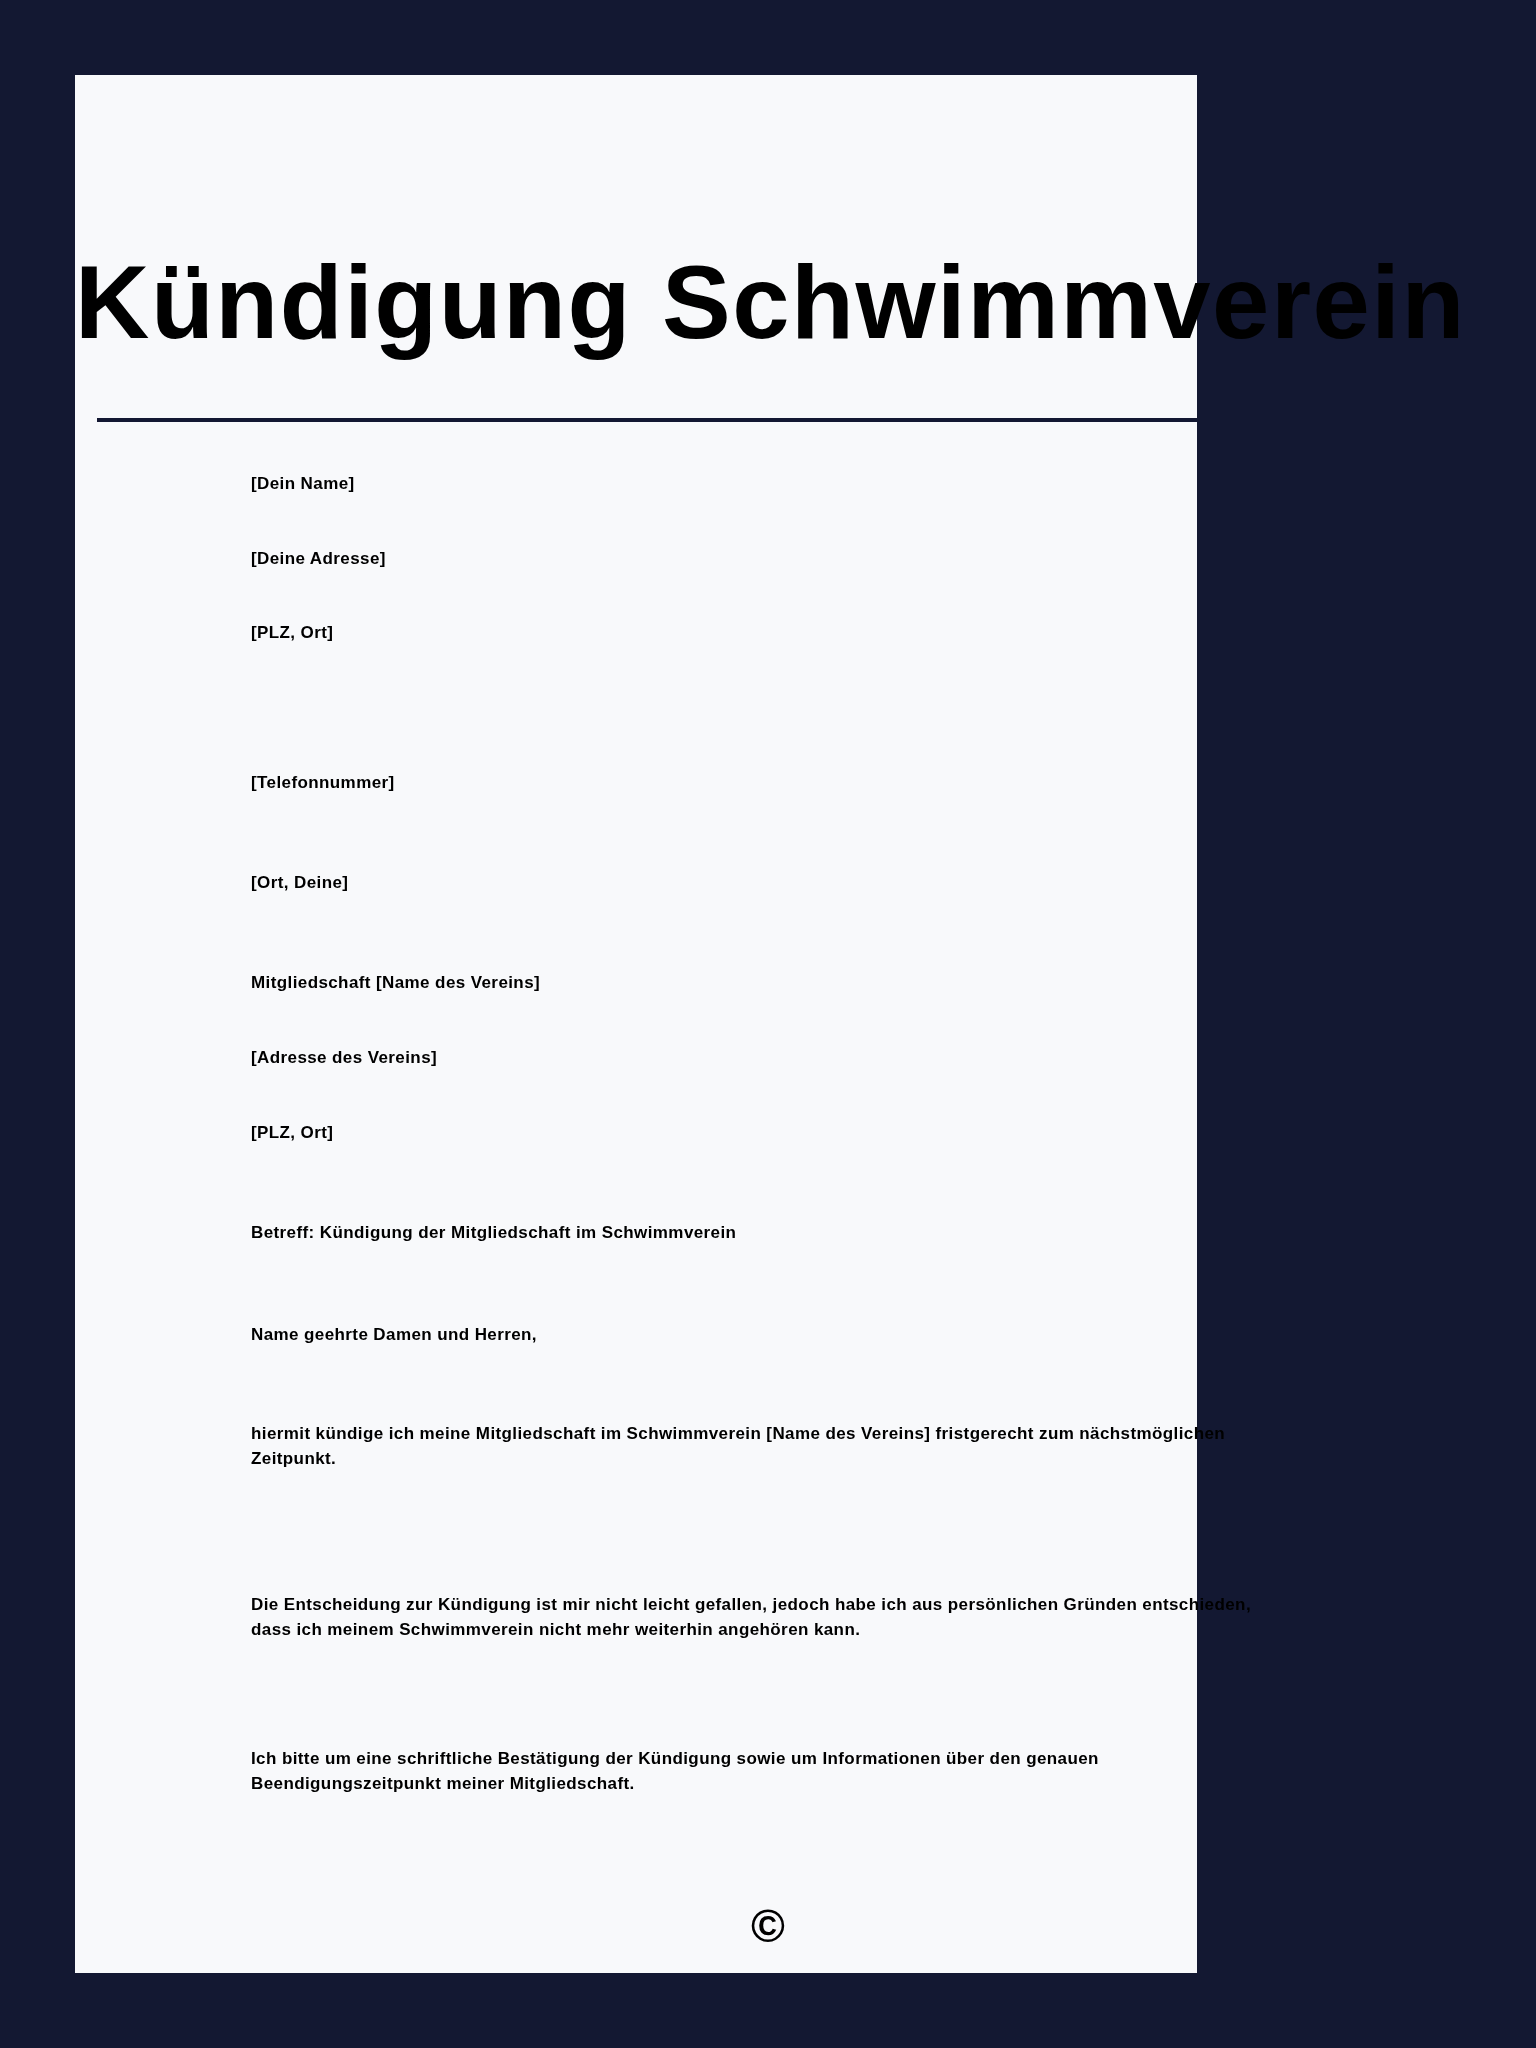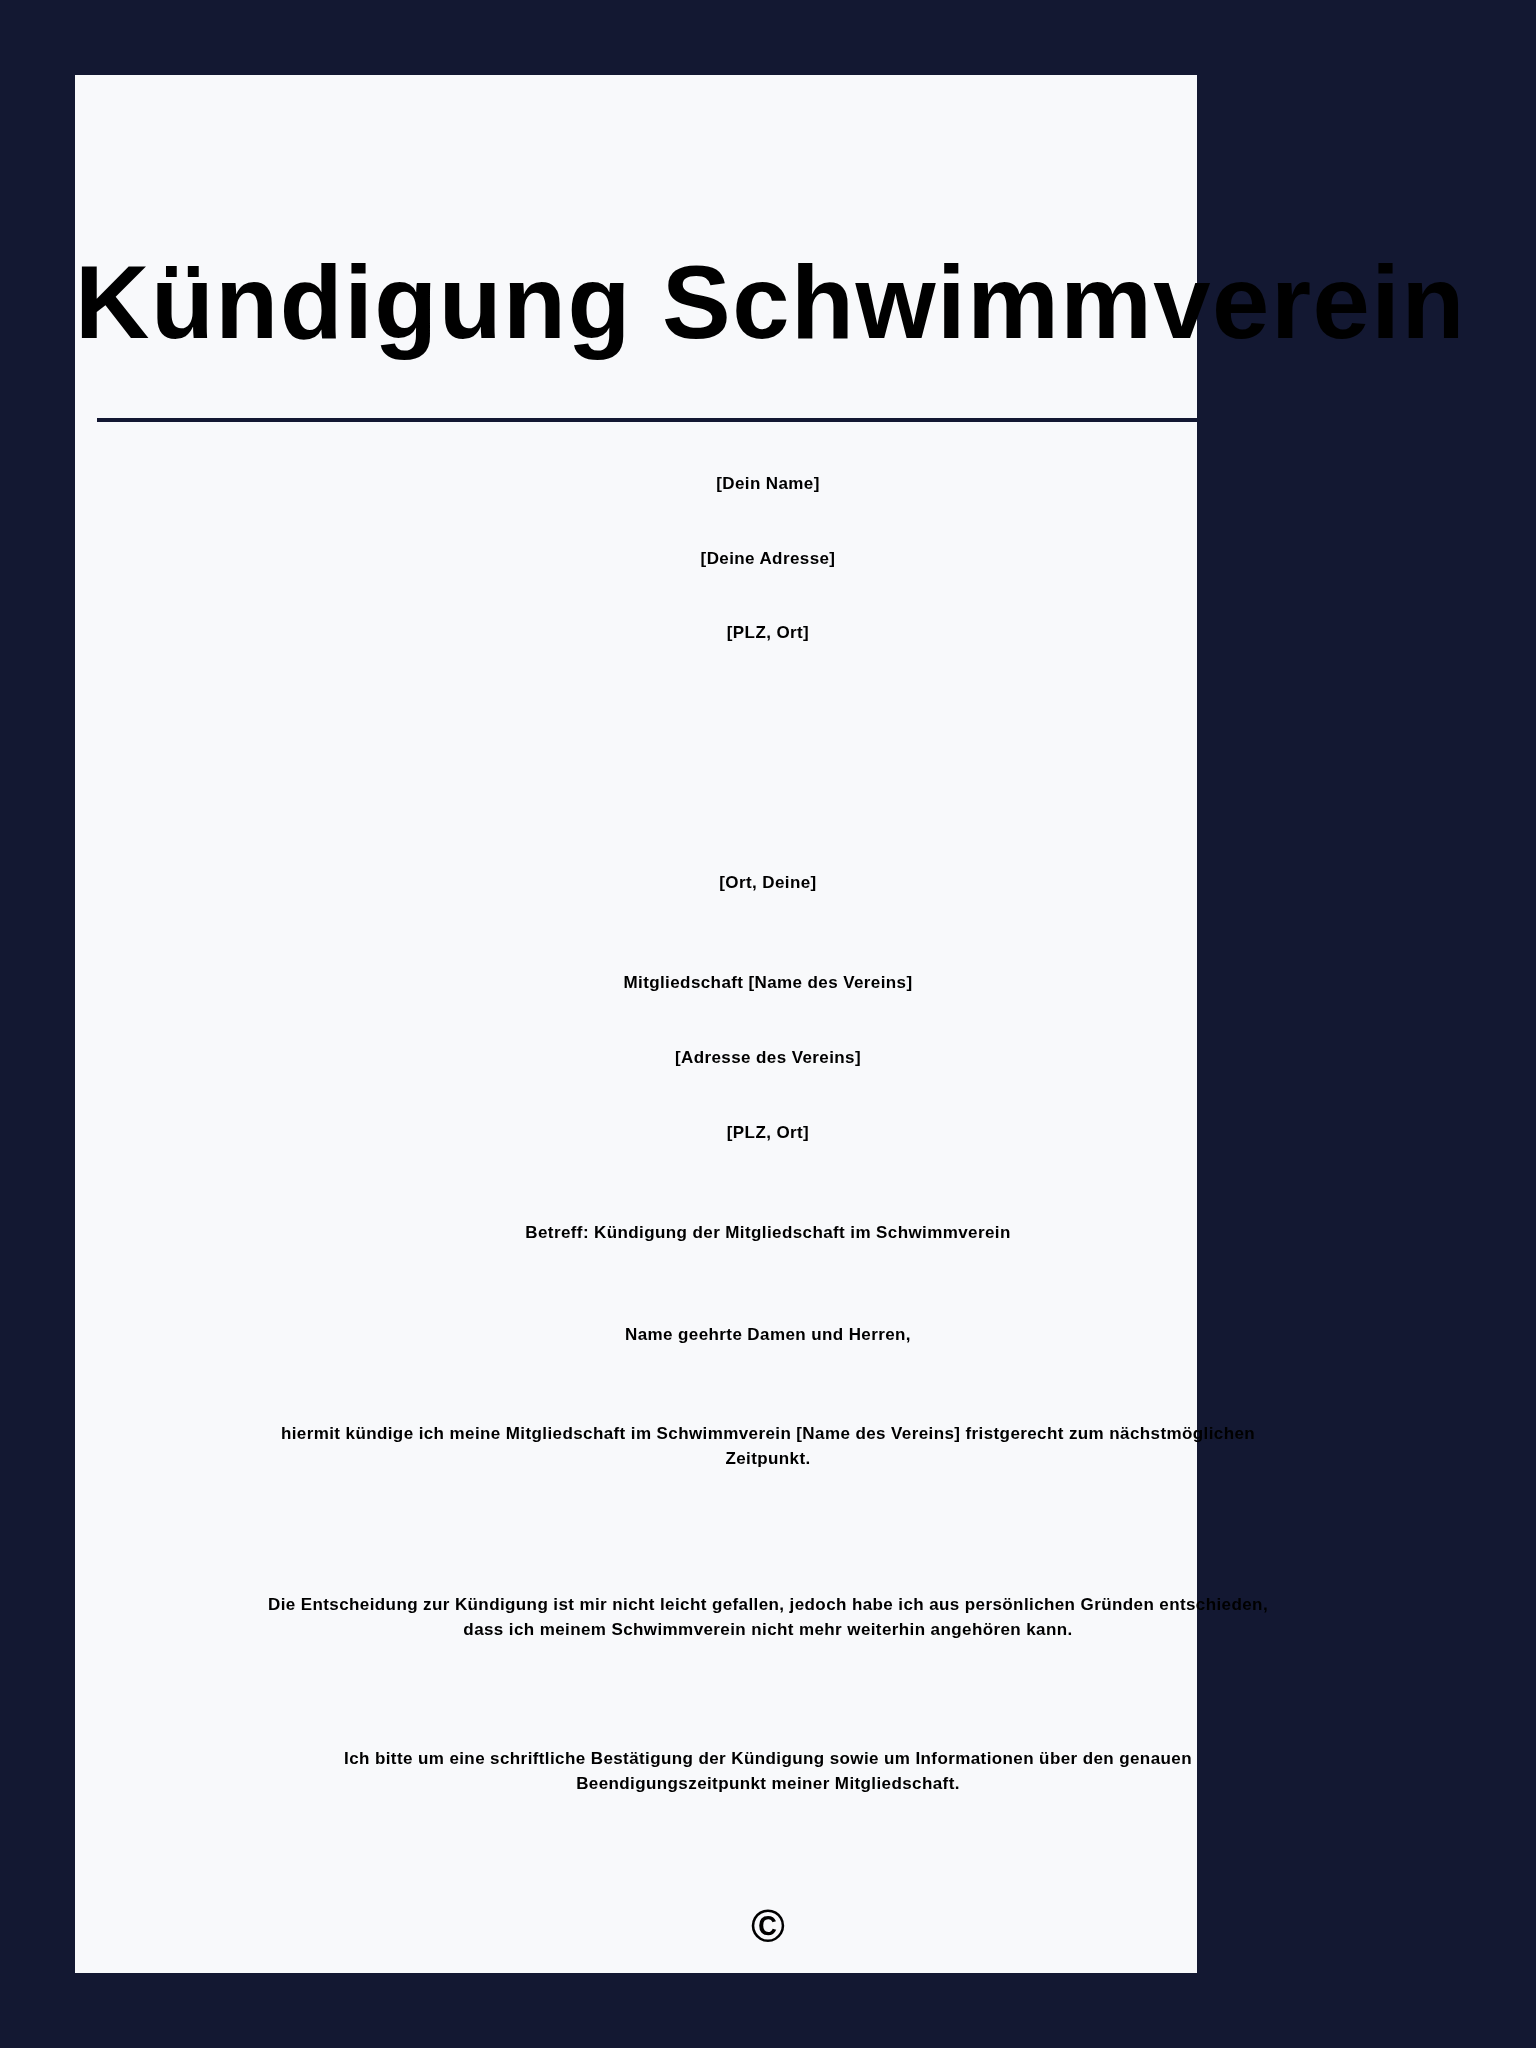--- a/index.html
+++ b/index.html
@@ -38,21 +38,20 @@
   .para {
     position: absolute;
     left: 176px;
     width: 1034px;
     font-size: 17px;
     line-height: 25px;
     font-weight: bold;
     color: #000000;
     letter-spacing: 0.4px;
     margin: 0;
-    text-align: center;
   }
   .copyright {
     position: absolute;
     left: 0; width: 1386px;
     top: 1826px;
     text-align: center;
     font-size: 46px;
     line-height: 50px;
     font-weight: bold;
     color: #000000;
@@ -61,20 +60,21 @@
 </head>
 <body>
 
 <div class="page">
   <h1 class="title">Kündigung Schwimmverein</h1>
   <div class="divider"></div>
 
   <p class="para" style="top:396px">[Dein Name]</p>
   <p class="para" style="top:471px">[Deine Adresse]</p>
   <p class="para" style="top:545px">[PLZ, Ort]</p>
+  <p class="para" style="top:695px">[Telefonnummer]</p>
 
   <p class="para" style="top:795px">[Ort, Deine]</p>
 
   <p class="para" style="top:895px">Mitgliedschaft [Name des Vereins]</p>
   <p class="para" style="top:970px">[Adresse des Vereins]</p>
   <p class="para" style="top:1045px">[PLZ, Ort]</p>
 
   <p class="para" style="top:1145px">Betreff: Kündigung der Mitgliedschaft im Schwimmverein</p>
 
   <p class="para" style="top:1247px">Name geehrte Damen und Herren,</p>

